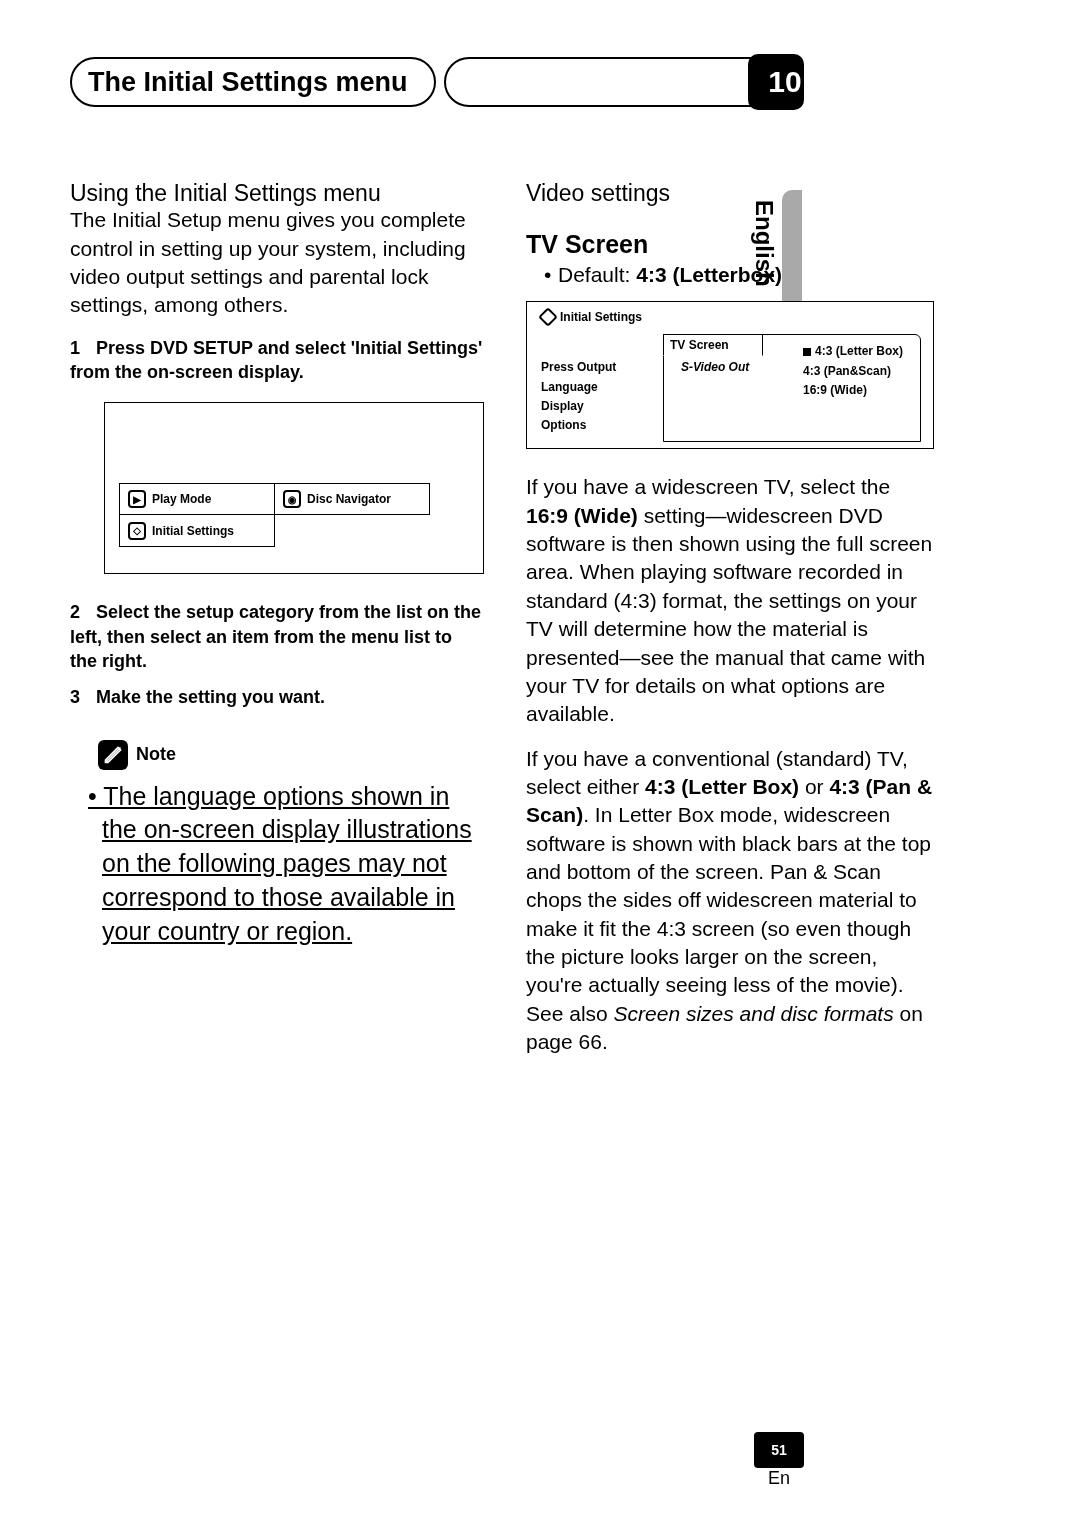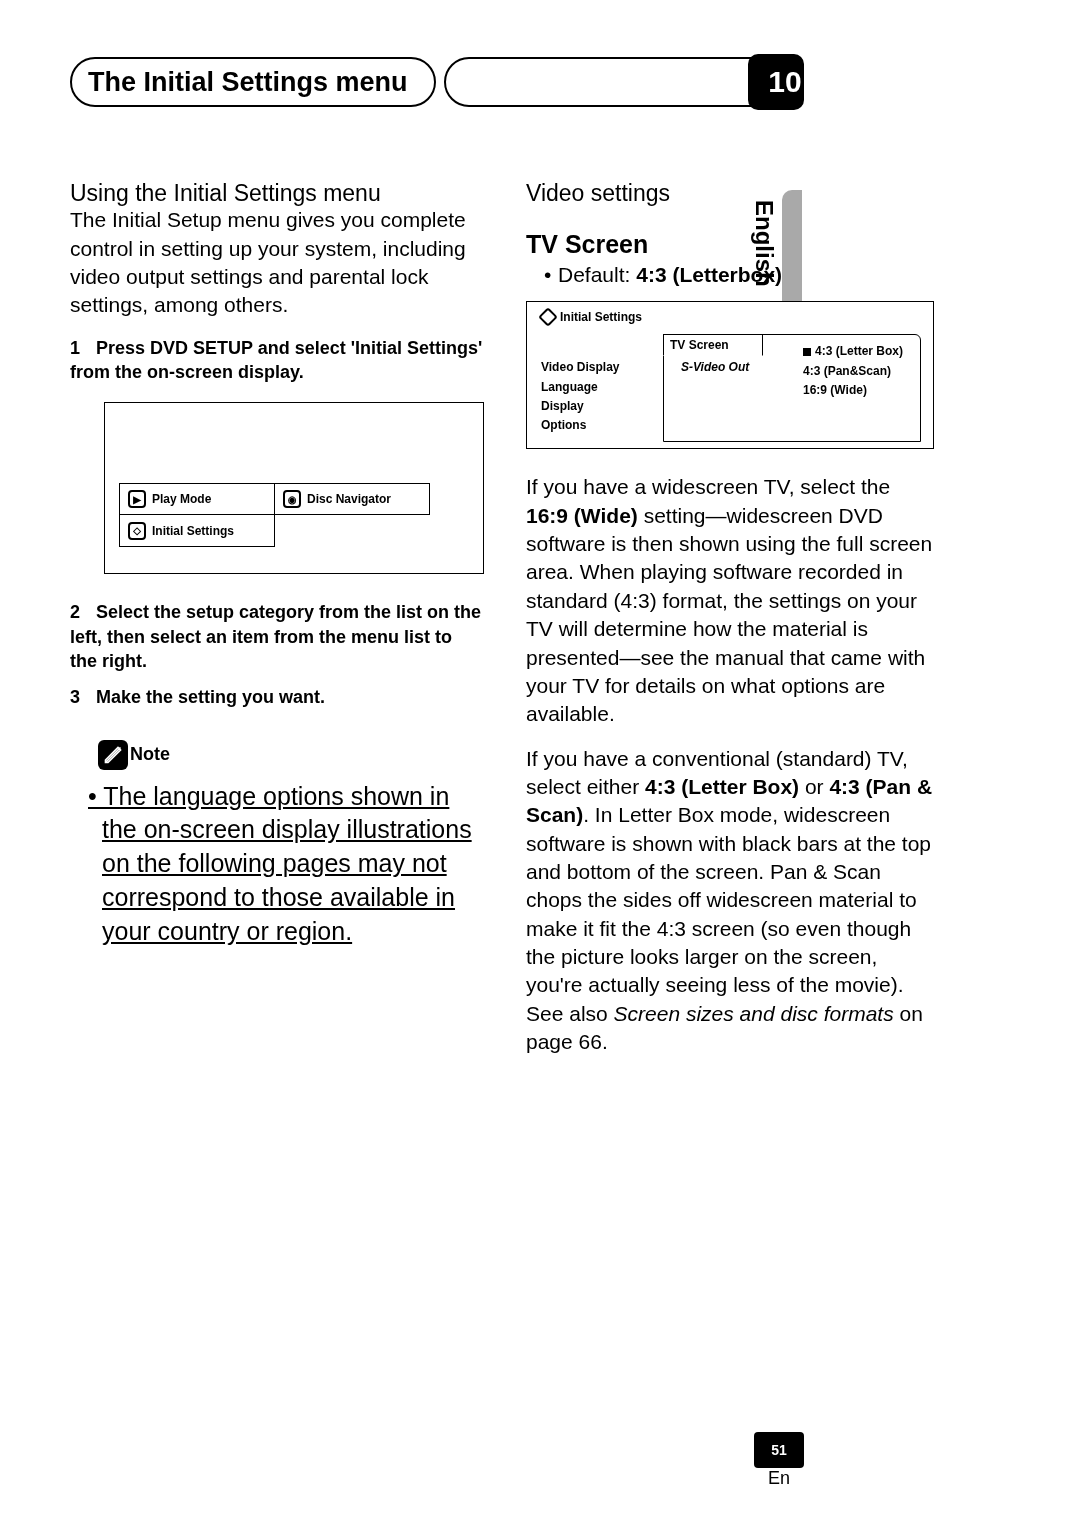--- a/index.html
+++ b/index.html
@@ -49,21 +49,21 @@
   .osd2 .hdr { position:absolute; top:8px; left:14px; font-weight:700; display:flex; align-items:center; }
   .osd2 .hdr .ico { width:14px; height:14px; border:2px solid #000; border-radius:3px; margin-right:5px; transform: rotate(45deg); }
   .osd2 .tabbox { position:absolute; top:32px; left:136px; width:258px; height:108px; border:1px solid #000; border-radius:0 6px 0 0; }
   .osd2 .tab1 { position:absolute; top:32px; left:136px; width:100px; height:22px; border:1px solid #000; border-bottom:1px solid #fff; background:#fff; display:flex; align-items:center; padding-left:6px; font-weight:700; z-index:2; }
   .osd2 .leftlist { position:absolute; top:56px; left:14px; line-height:1.6; font-weight:700; }
   .osd2 .midlist { position:absolute; top:56px; left:154px; line-height:1.6; font-weight:700;font-style:italic; }
   .osd2 .rightlist { position:absolute; top:40px; left:276px; line-height:1.6; font-weight:700; }
   .osd2 .sq { display:inline-block; width:8px; height:8px; background:#000; margin-right:4px; vertical-align:middle; }
 
   
-  .note-row { display:flex; align-items:center; gap:2px; margin: 30px 0 10px 28px; }
+  .note-row { display:flex; align-items:center; gap:8px; margin: 30px 0 10px 28px; }
   .note-icon { width:30px; height:30px; background:#000; border-radius:6px; display:flex; align-items:center; justify-content:center; }
   .note-icon svg { width:20px; height:20px; }
   .note-label { font-size:18px; font-weight:700; }
   .note-body { font-size:25px; line-height:1.35; margin-left: 18px; text-indent: -14px; padding-left: 14px; text-decoration: underline; }
 
   
   .footer { position:absolute; right:58px; bottom:40px; text-align:center; }
   .footer .pg { width:50px; height:36px; background:#000; color:#fff; font-size:14px; font-weight:700; display:flex; align-items:center; justify-content:center; border-radius:4px; margin-left:auto; }
   .footer .lang { font-size:18px; margin-top:0; }
 </style>
@@ -137,21 +137,21 @@
       </p>
 
       <div class="osd2">
         <div class="hdr">
             <span class="ico"></span>
             <span>Initial Settings</span>
           </div>
         <div class="tab1">TV Screen</div>
         <div class="tabbox"></div>
         <div class="leftlist">
-          <div>Video Display</div>
+          <div>Press Output</div>
           <div>Language</div>
           <div>Display</div>
           <div>Options</div>
         </div>
         <div class="midlist">
           <div>S-Video Out</div>
         </div>
         <div class="rightlist">
           <div><span class="sq"></span><span>4:3 (Letter Box)</span></div>
           <div>4:3 (Pan&amp;Scan)</div>

